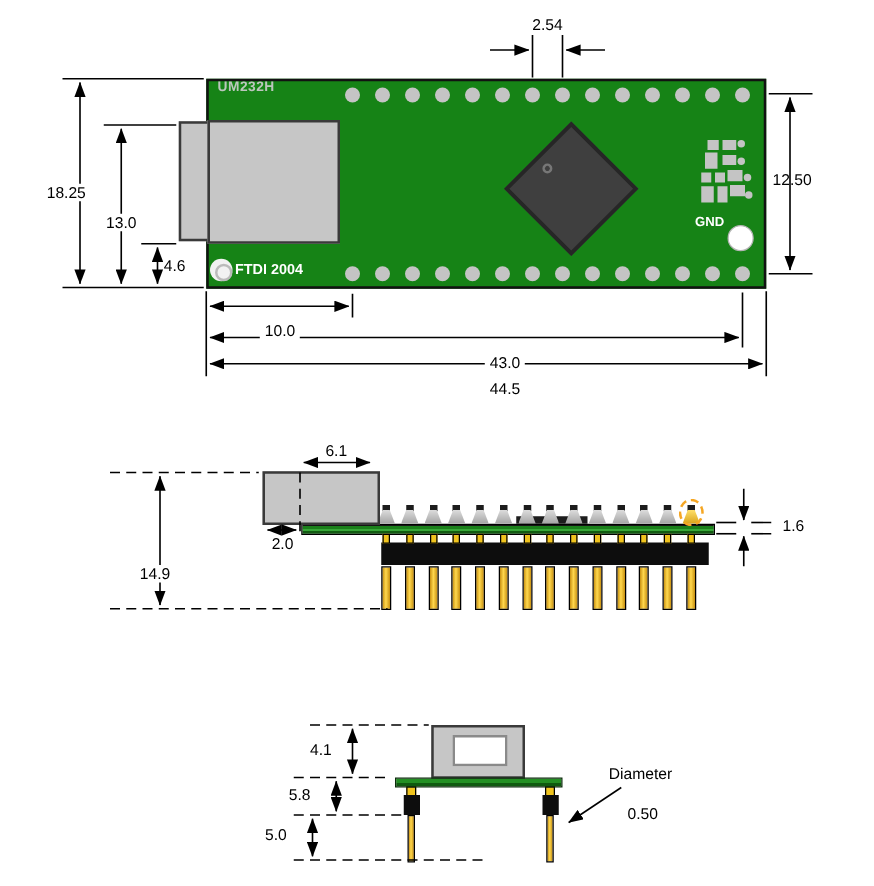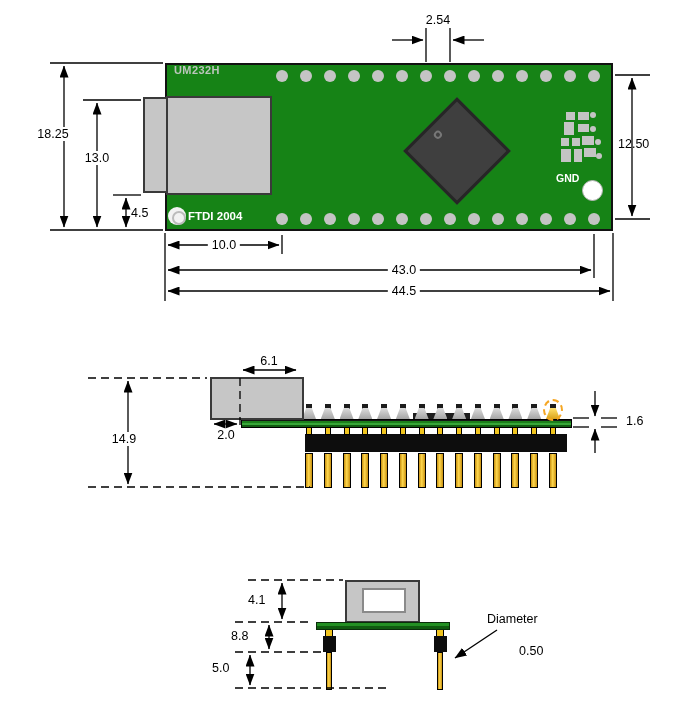--- a/index.html
+++ b/index.html
@@ -2,21 +2,21 @@
 <html><head>
 <meta charset="utf-8">
 <style>
   html,body{margin:0;padding:0;background:#fff;}
   #stage{position:relative;width:699px;height:709px;background:#ffffff;overflow:hidden;
          font-family:"Liberation Sans",sans-serif;}
   #stage *{box-sizing:border-box;}
   
   .lbl{position:absolute;font:12.5px/1.15 "Liberation Sans",sans-serif;color:#000;white-space:nowrap;z-index:30;}
   .center{transform:translateX(-50%);}
-  .mask{background:#fff;padding:0 4px;}
+  .mask{background:#fff;padding:0 4px;margin-top:20px;}
   
   .board{position:absolute;left:165px;top:63px;width:448px;height:168px;background:#168316;border:2px solid #121212;z-index:5;}
   .usb-main{position:absolute;left:166px;top:96px;width:106px;height:99px;background:#c6c6c6;border:2px solid #3a3a3a;z-index:8;}
   .usb-flange{position:absolute;left:143px;top:97px;width:25px;height:96px;background:#c6c6c6;border:2px solid #3a3a3a;z-index:7;}
   .pad{position:absolute;width:12px;height:12px;border-radius:50%;background:#c4c4c4;z-index:9;}
   .chip{position:absolute;left:419px;top:113px;width:76px;height:76px;background:#3f3f3f;border:3px solid #262626;transform:rotate(45deg);z-index:9;}
   .chip-dot{position:absolute;left:6px;top:33px;width:8px;height:8px;border-radius:50%;background:#3f3f3f;border:2px solid #777;}
   .gnd-pad{position:absolute;left:582px;top:180px;width:21px;height:21px;border-radius:50%;background:#fff;border:1px solid #b5b5b5;z-index:9;}
   .jp{position:absolute;background:#c4c4c4;z-index:9;}
   .jpd{position:absolute;width:6px;height:6px;border-radius:50%;background:#c4c4c4;z-index:9;}
@@ -248,28 +248,28 @@
     <line class="dash" x1="235" y1="688" x2="391" y2="688"></line>
     <line x1="282" y1="583" x2="282" y2="619" marker-start="url(#ah)" marker-end="url(#ah)"></line>
     <line x1="269" y1="625" x2="269" y2="649" marker-start="url(#ah)" marker-end="url(#ah)"></line>
     <line x1="250" y1="655" x2="250" y2="685" marker-start="url(#ah)" marker-end="url(#ah)"></line>
     <line x1="497" y1="630" x2="455" y2="658" marker-end="url(#ah)"></line>
   </svg>
 
   <span class="lbl center" style="left:438px;top:13px;">2.54</span>
   <span class="lbl center mask" style="left:53px;top:127px;">18.25</span>
   <span class="lbl center mask" style="left:97px;top:151px;">13.0</span>
-  <span class="lbl" style="left:131px;top:206px;">4.5</span>
+  <span class="lbl" style="left:131px;top:206px;">4.6</span>
   <span class="lbl" style="left:618px;top:137px;">12.50</span>
   <span class="lbl center mask" style="left:224px;top:238px;">10.0</span>
   <span class="lbl center mask" style="left:404px;top:263px;">43.0</span>
   <span class="lbl center mask" style="left:404px;top:284px;">44.5</span>
   <span class="lbl center" style="left:269px;top:354px;">6.1</span>
   <span class="lbl center" style="left:226px;top:428px;">2.0</span>
   <span class="lbl center mask" style="left:124px;top:432px;">14.9</span>
   <span class="lbl" style="left:626px;top:414px;">1.6</span>
   <span class="lbl" style="left:248px;top:593px;">4.1</span>
-  <span class="lbl" style="left:231px;top:629px;">8.8</span>
+  <span class="lbl" style="left:231px;top:629px;">5.8</span>
   <span class="lbl" style="left:212px;top:661px;">5.0</span>
   <span class="lbl" style="left:487px;top:612px;">Diameter</span>
-  <span class="lbl" style="left:519px;top:644px;">0.50</span>
+  <span class="lbl" style="left:502px;top:644px;">0.50</span>
 
 </div>
 
 </body></html>

